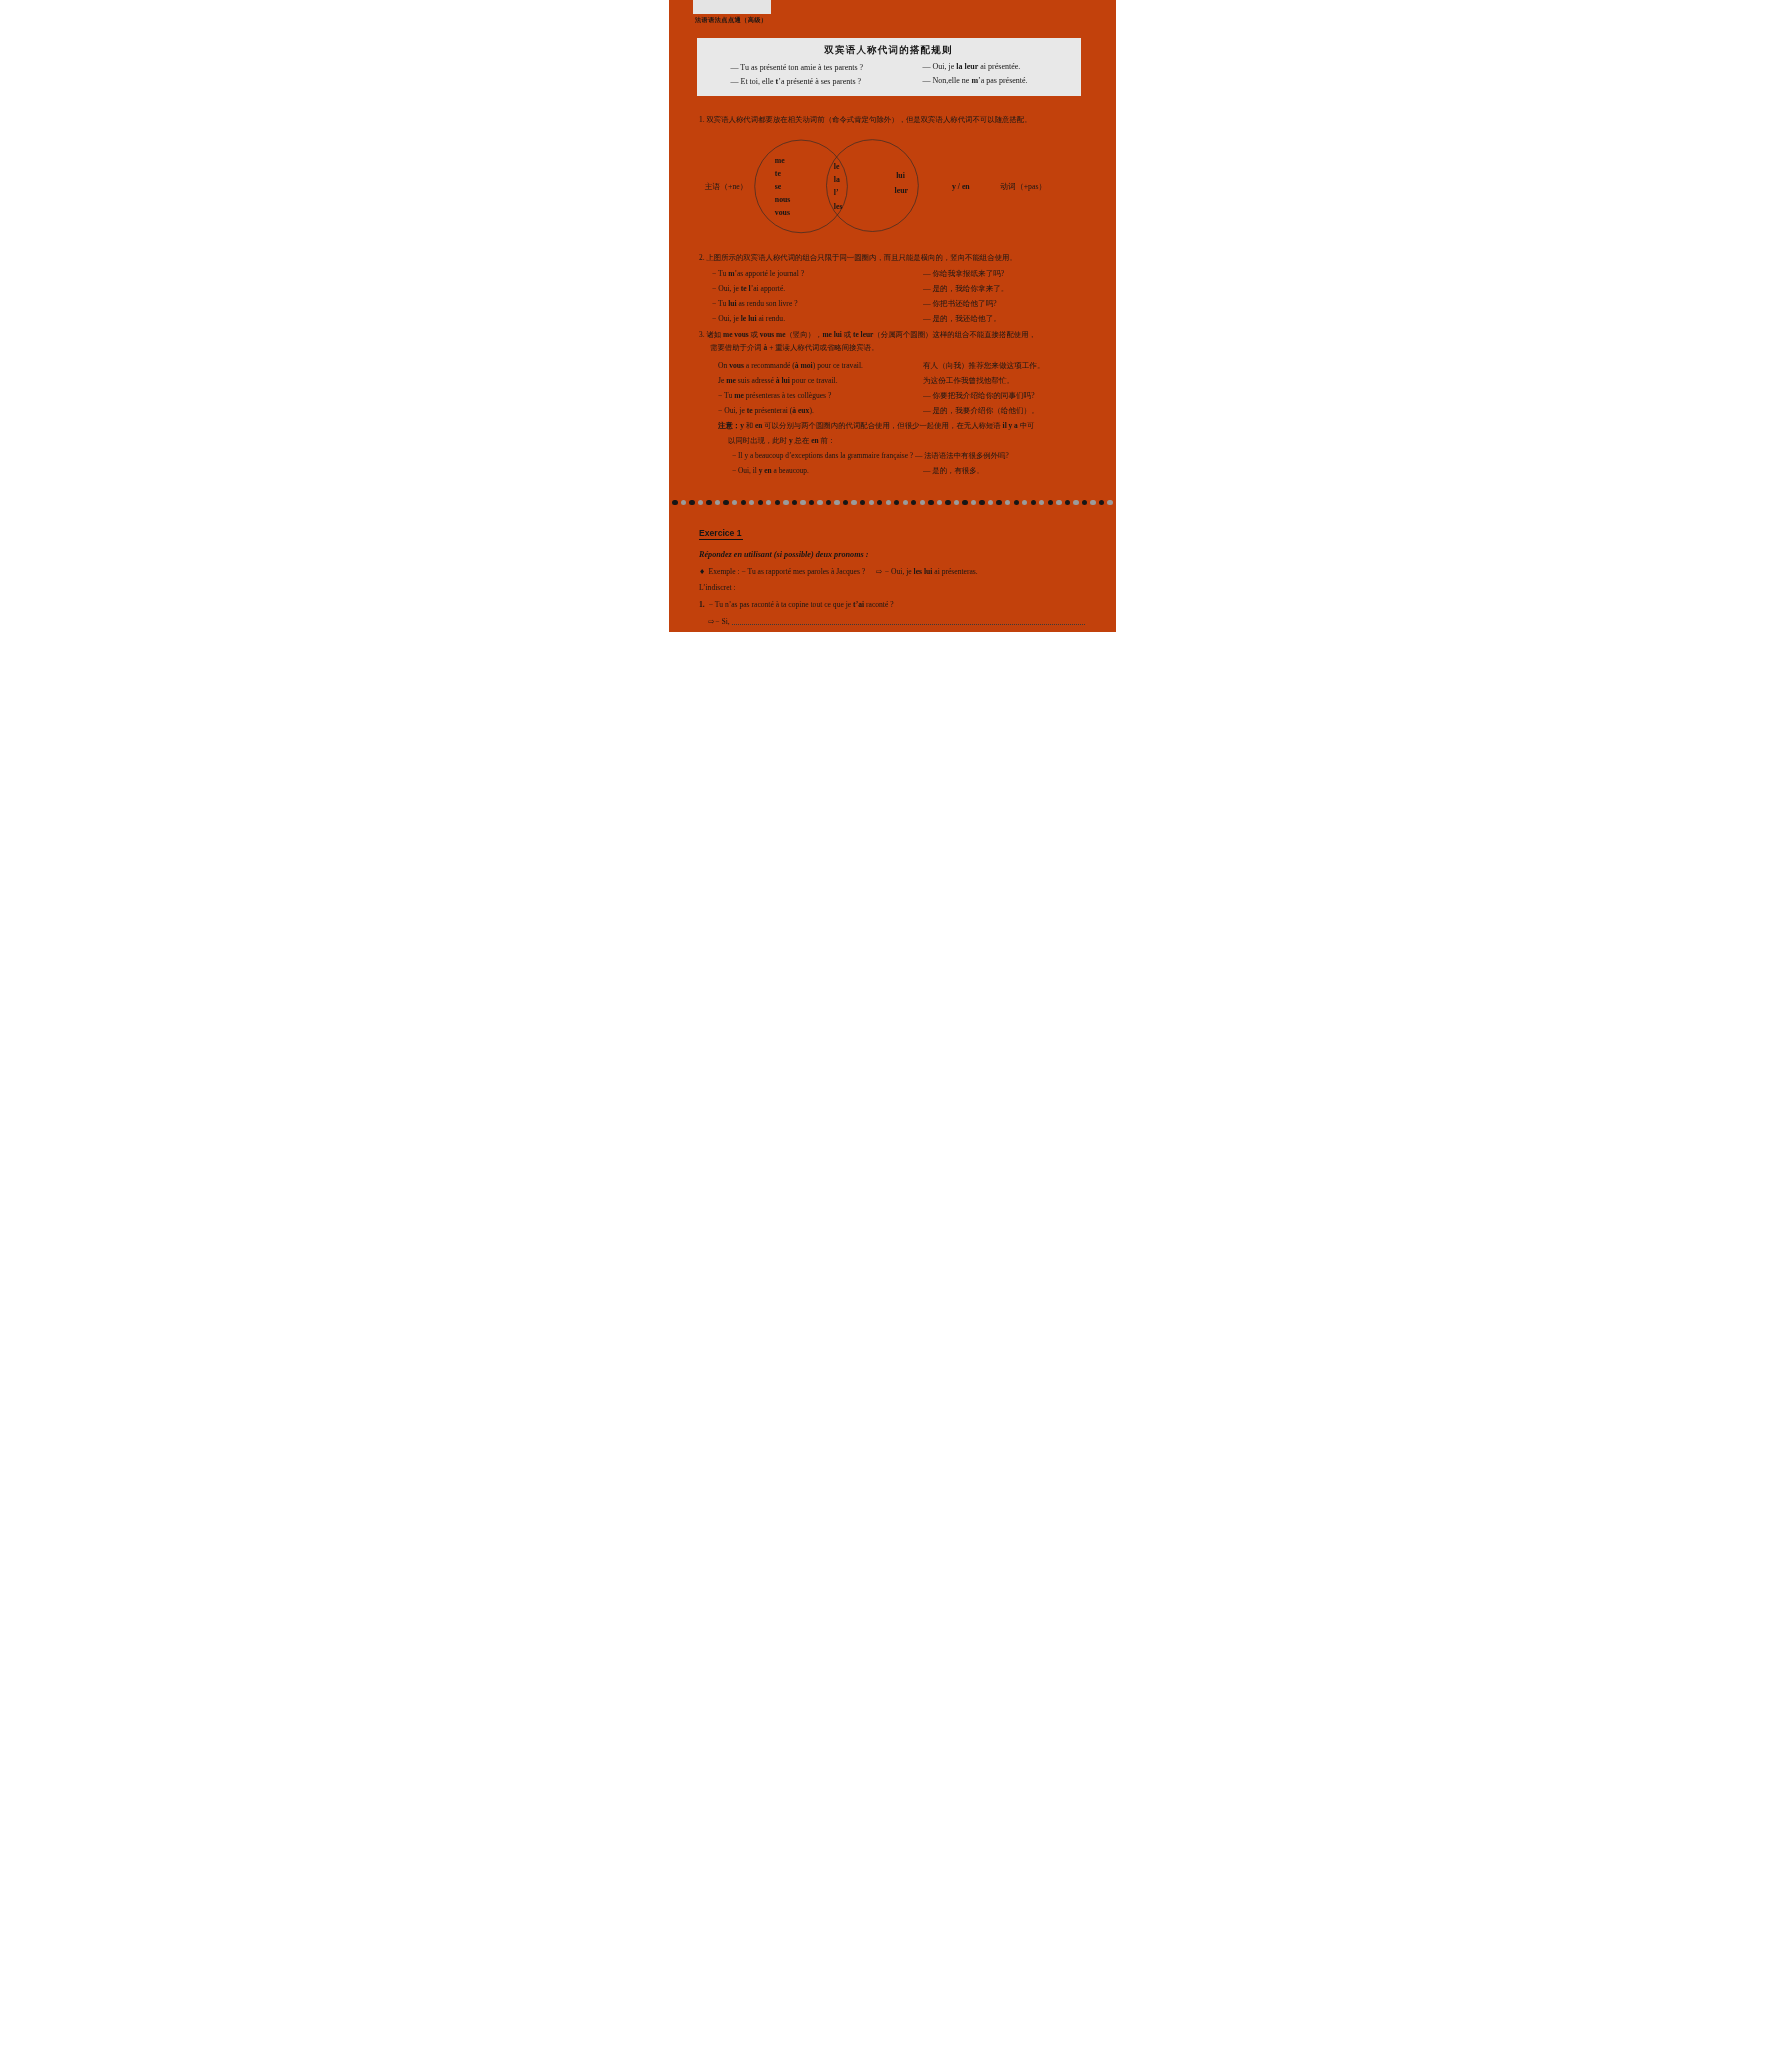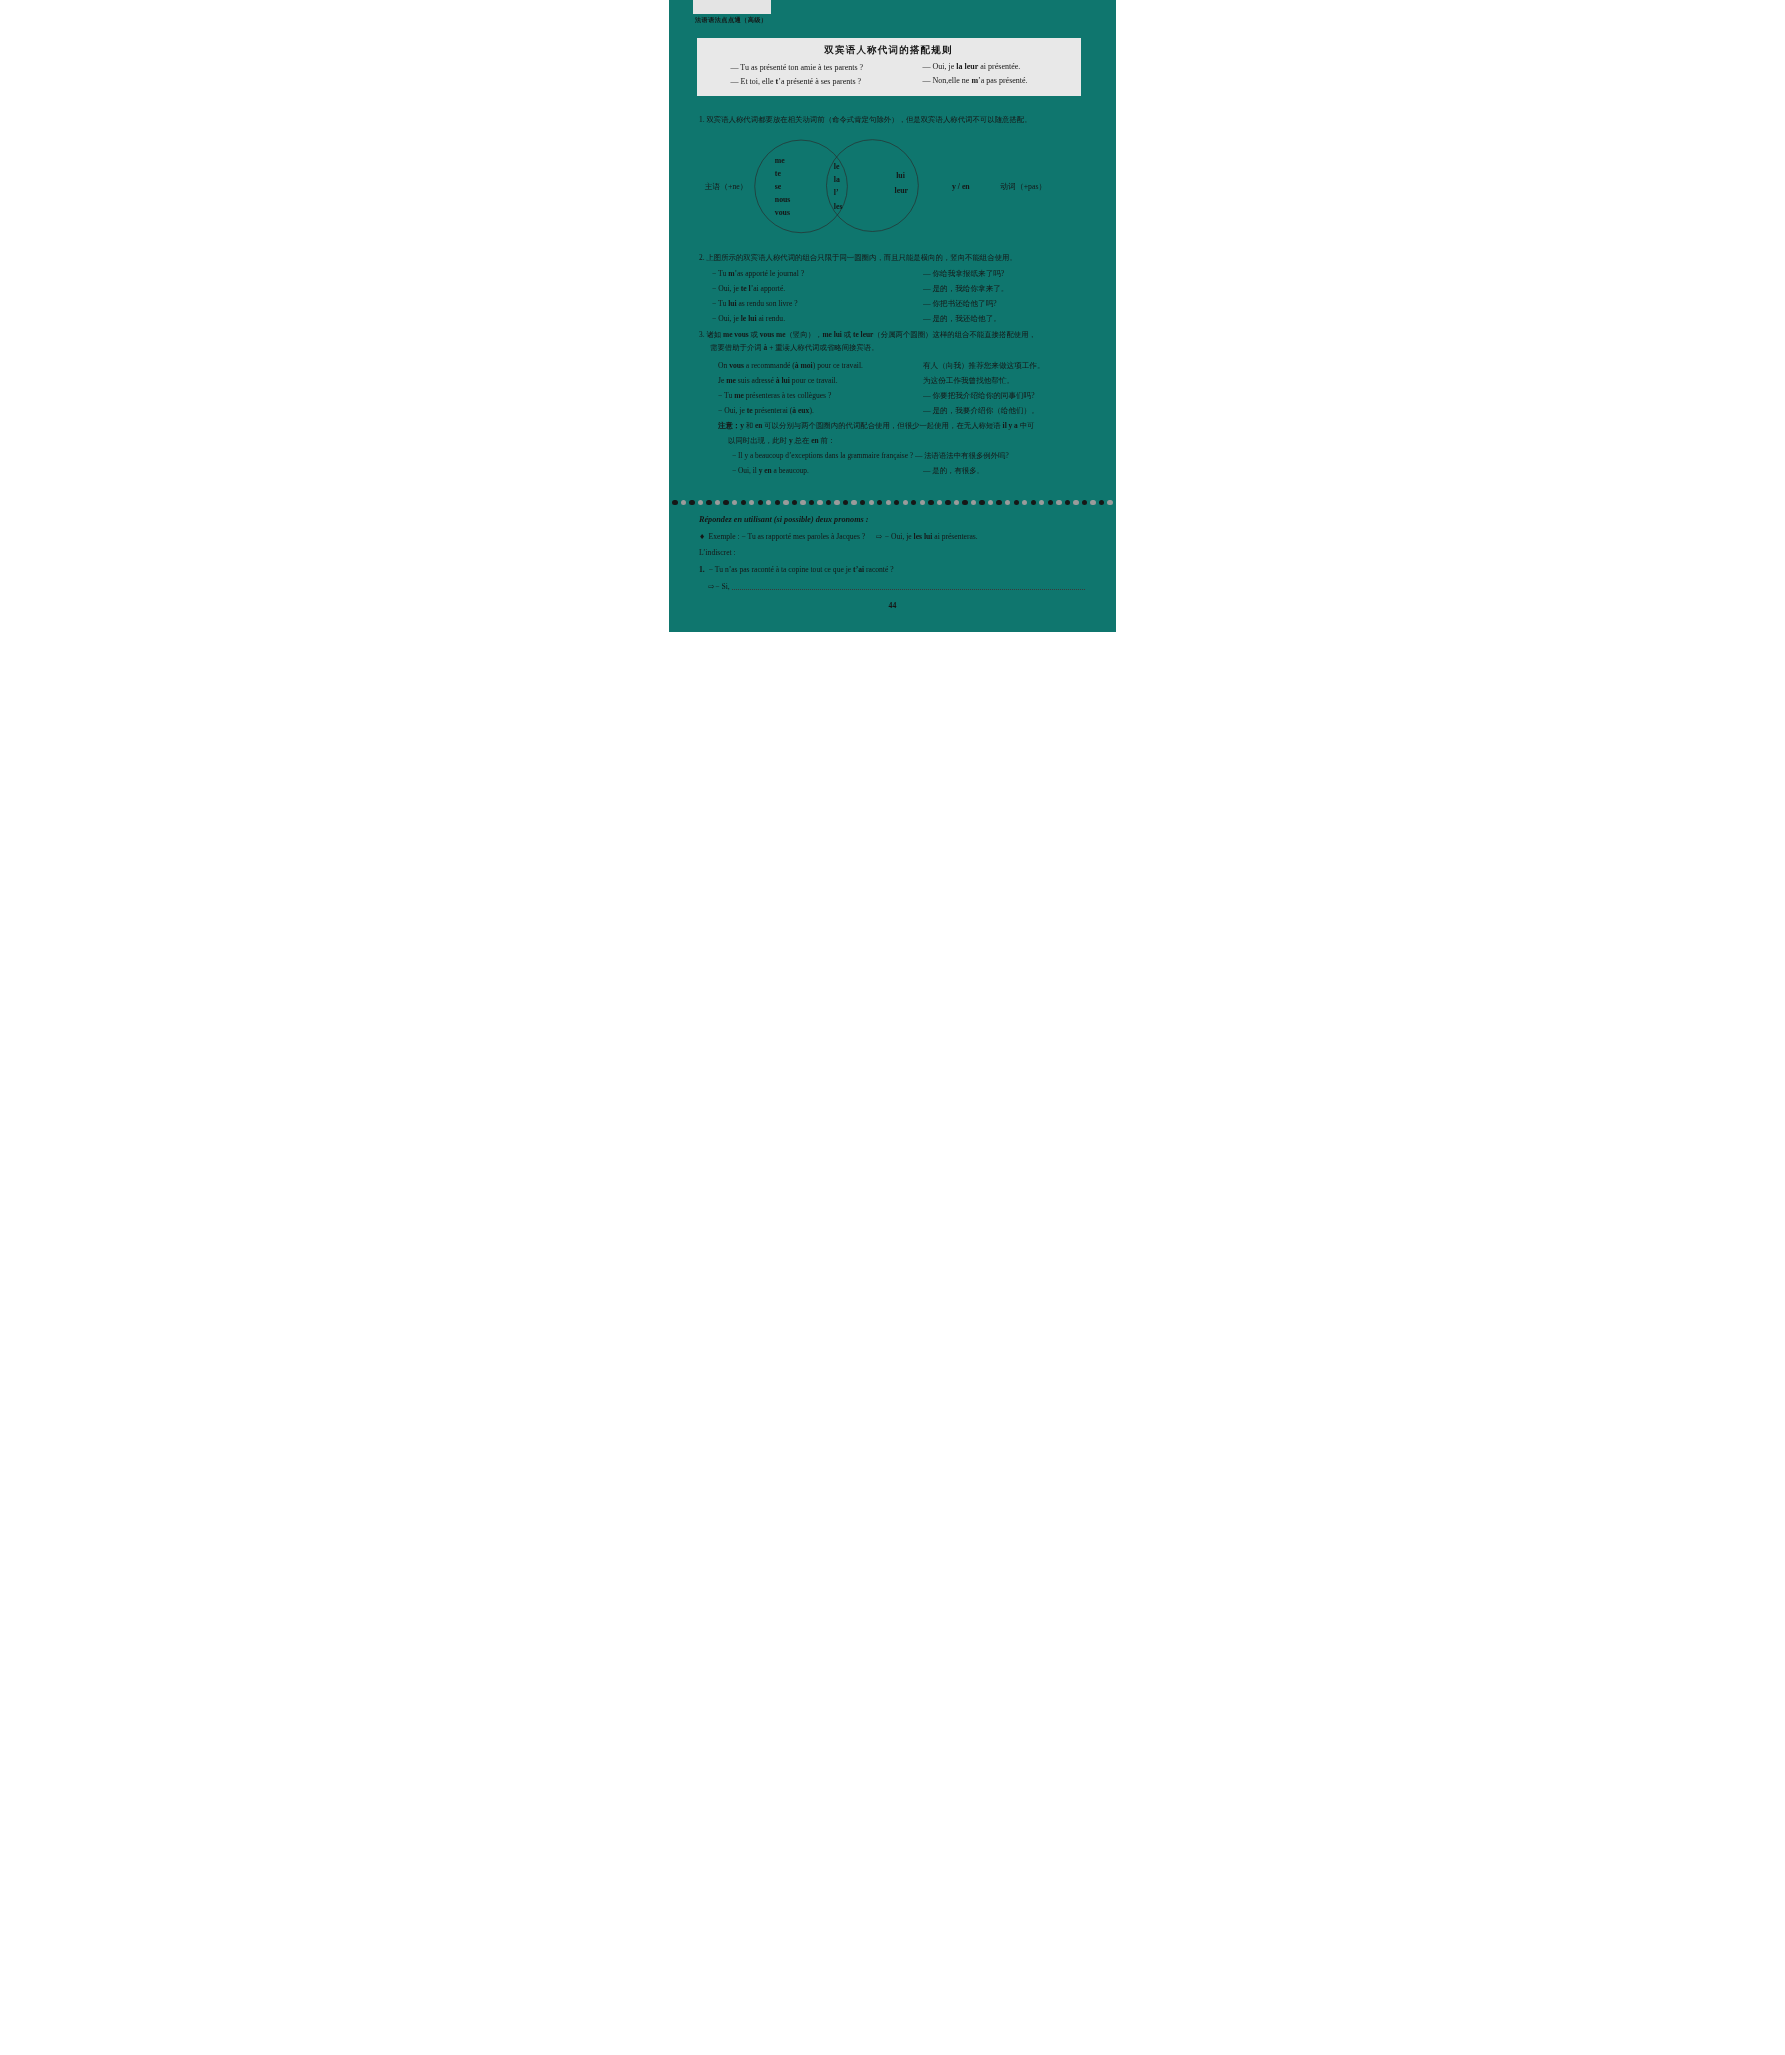--- a/index.html
+++ b/index.html
@@ -1,20 +1,20 @@
 <!DOCTYPE html>
 <html style="font-size:6.6px"><head>
 <meta charset="utf-8">
 <style>
   html,body { margin:0; padding:0; background:#ffffff; }
   .page {
     position:relative;
     width:447px; height:632px;
     margin:0 auto;
-    background:#0f766e;
+    background:#c2410c;
     color:#161616;
     font-family:"Liberation Serif","DejaVu Serif",serif;
     overflow:hidden;
   }
   .b { font-weight:700; }
 
   .corner-box { position:absolute; left:24px; top:0; width:78px; height:13.6px; background:#e4e4e4; }
   .running-header { position:absolute; left:26px; top:16px; font-size:6.2px; font-weight:700; letter-spacing:0.4px; font-family:"Liberation Sans",sans-serif; }
 
   .title-box { margin:38px 0 0 27.5px; width:384px; background:#e8e8e8; padding:5px 0 6.6px; box-sizing:border-box; }
@@ -222,20 +222,23 @@
       <span class="dot" style="background: rgb(22, 22, 22);"></span>
       <span class="dot" style="background: rgb(155, 155, 155);"></span>
       <span class="dot" style="background: rgb(22, 22, 22);"></span>
       <span class="dot" style="background: rgb(155, 155, 155);"></span>
       <span class="dot" style="background: rgb(22, 22, 22);"></span>
       <span class="dot" style="background: rgb(155, 155, 155);"></span>
       <span class="dot" style="background: rgb(22, 22, 22);"></span>
       <span class="dot" style="background: rgb(155, 155, 155);"></span>
     </div>
 
+  <div>
+    <h2 class="ex1-heading">Exercice 1</h2>
+  </div>
   <p class="instruction">Répondez en utilisant (si possible) deux pronoms :</p>
 
   <p class="example-row"><span class="diamond">♦</span><span><span>Exemple : − Tu as rapporté mes paroles à Jacques ?</span></span><span class="arrow">⇨</span><span><span>− Oui, je </span><span class="b">les lui</span><span> ai présenteras.</span></span></p>
 
   <p class="subtitle">L’indiscret :</p>
 
   <p class="q-row"><span class="q-num">1.</span><span><span>− Tu n’as pas raconté à ta copine tout ce que je </span><span class="b">t’ai</span><span> raconté ?</span></span></p>
 
   <div class="answer-row">
     <span class="arrow2">⇨</span>

